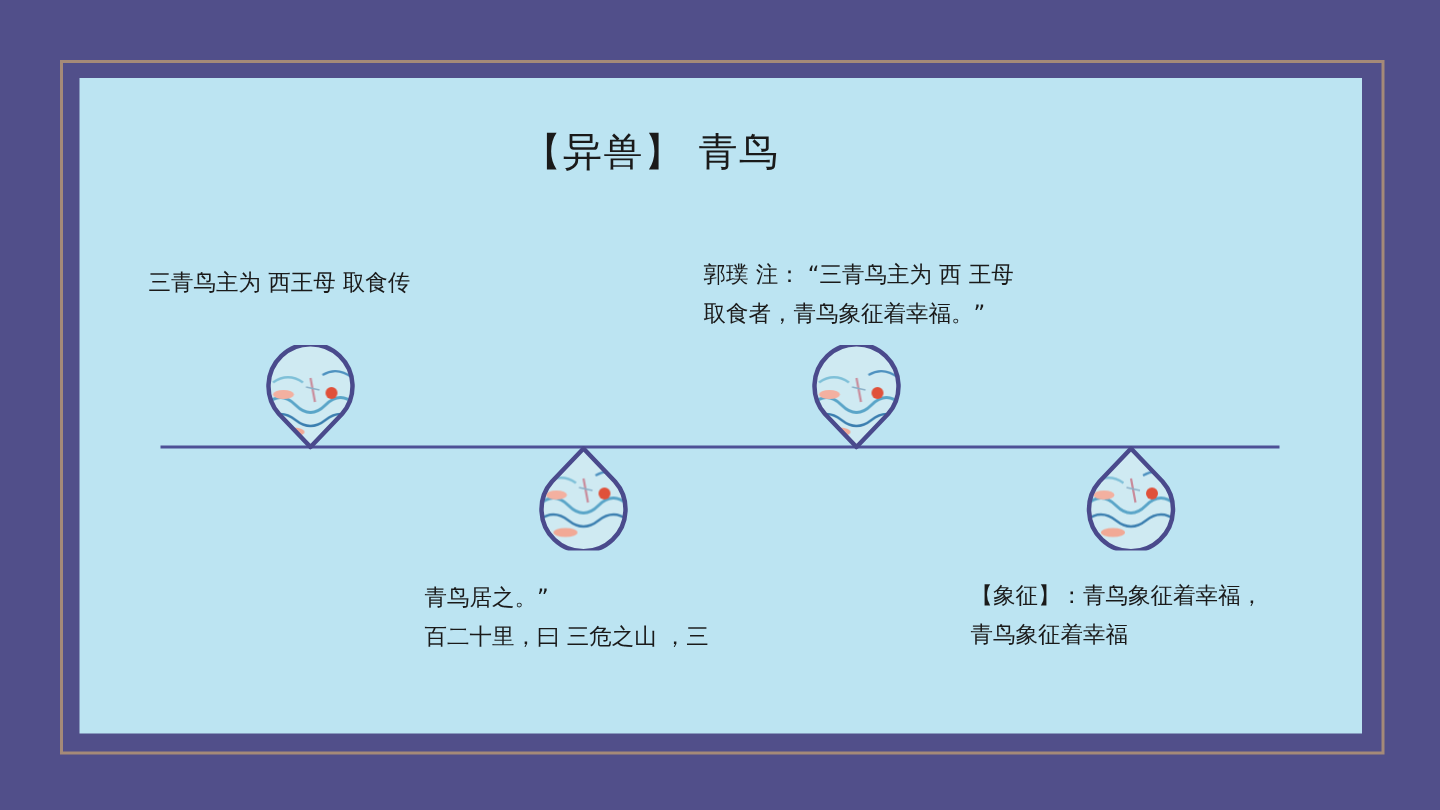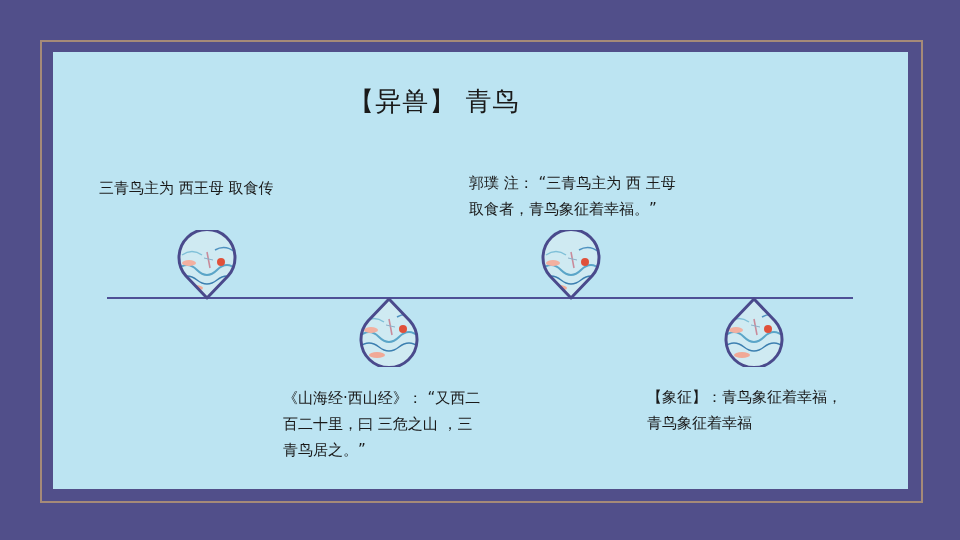--- a/index.html
+++ b/index.html
@@ -68,23 +68,22 @@
     <path d="M30 68 L9 46 A28 28 0 1 1 51 46 Z" fill="url(#wave)" stroke="#4a4a8c" stroke-width="3" stroke-linejoin="round"></path>
   </svg>
 </div>
 
 <div class="marker" style="left:359px; top:297px;">
   <svg width="60" height="70" viewBox="0 0 60 70">
     <path d="M30 2 L9 24 A28 28 0 1 0 51 24 Z" fill="url(#wave)" stroke="#4a4a8c" stroke-width="3" stroke-linejoin="round"></path>
   </svg>
 </div>
 <div class="text" style="left:283px; top:385px;">
-  <div>《山海经·西山经》： “又西二</div>
+  <div>青鸟居之。”</div>
   <div>百二十里，曰 三危之山 ，三</div>
-  <div>青鸟居之。”</div>
 </div>
 
 <div class="text" style="left:469px; top:170px;">
   <div>郭璞 注： “三青鸟主为 西 王母</div>
   <div>取食者，青鸟象征着幸福。”</div>
 </div>
 <div class="marker" style="left:541px; top:230px;">
   <svg width="60" height="70" viewBox="0 0 60 70">
     <path d="M30 68 L9 46 A28 28 0 1 1 51 46 Z" fill="url(#wave)" stroke="#4a4a8c" stroke-width="3" stroke-linejoin="round"></path>
   </svg>

